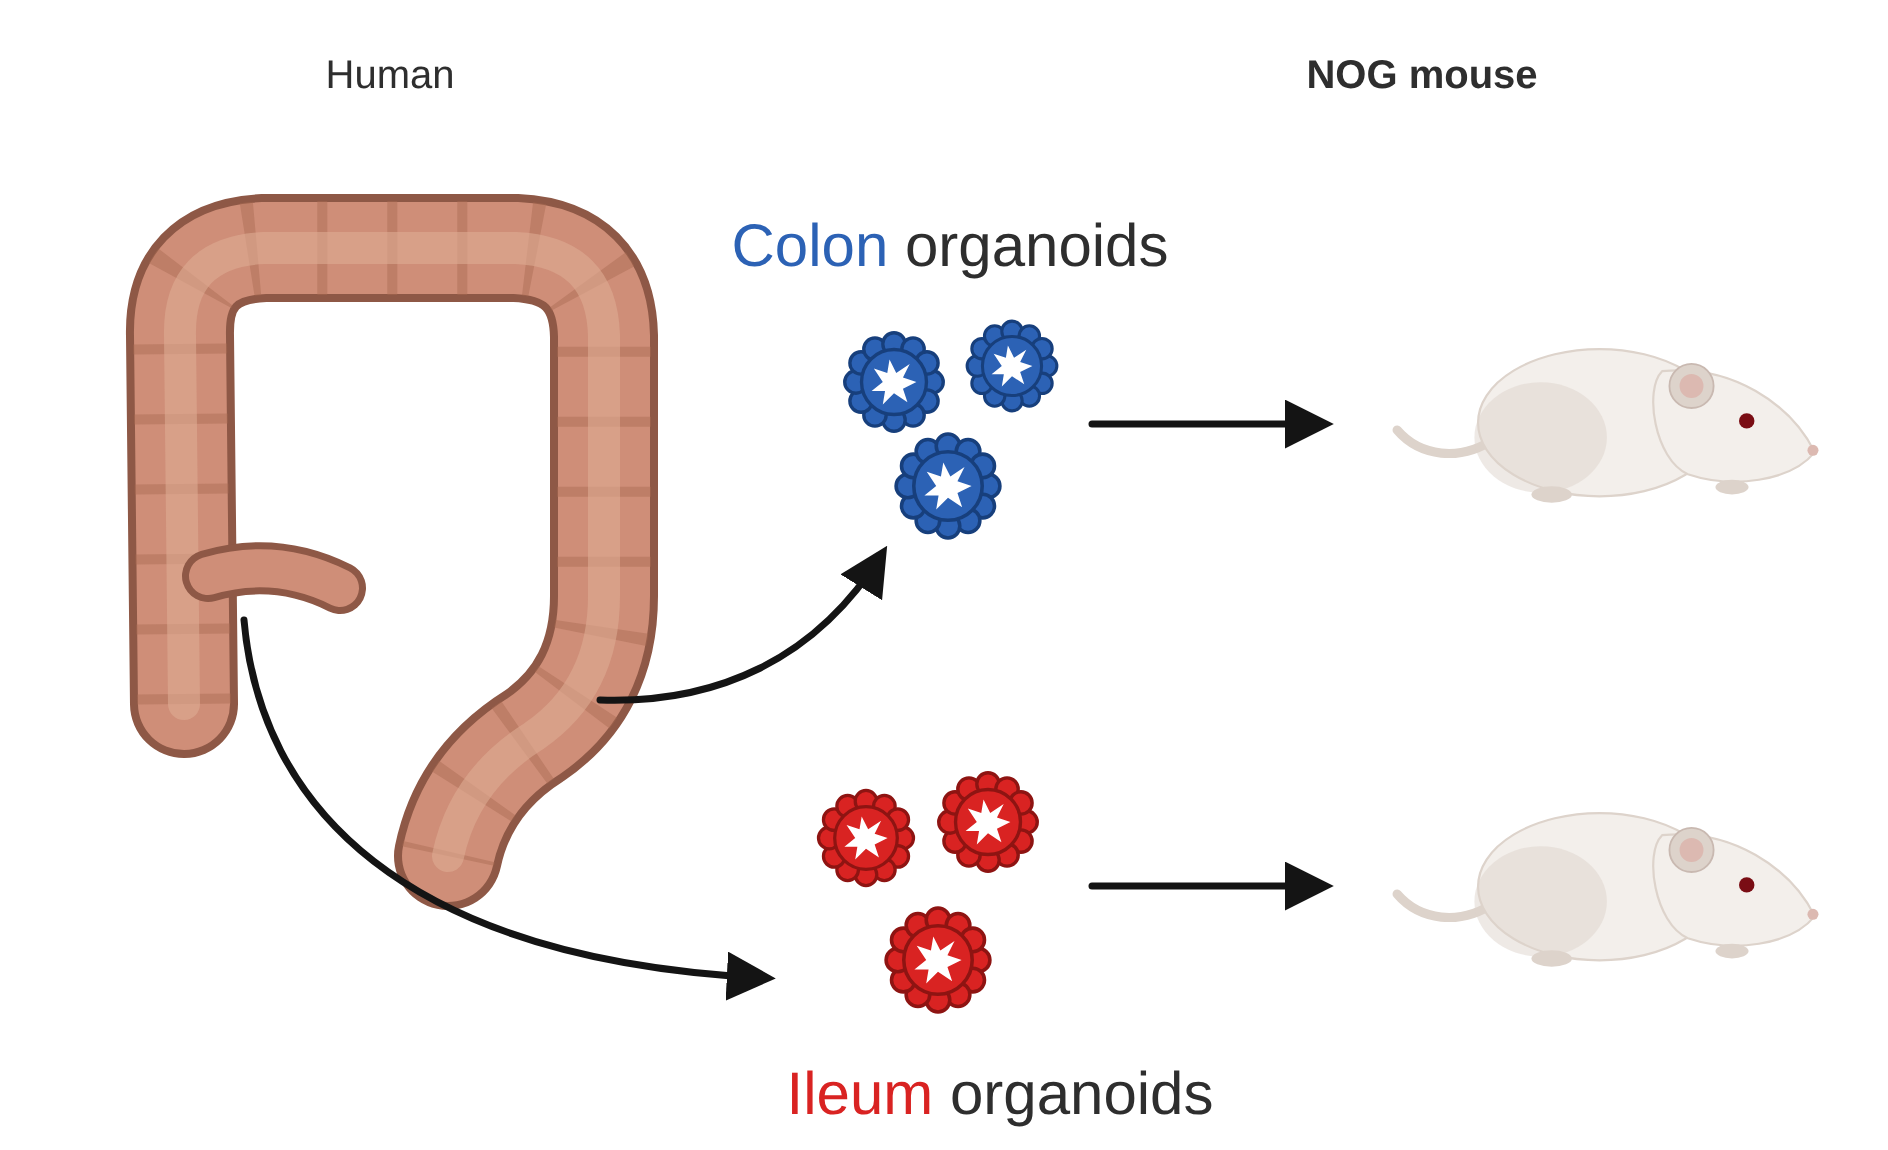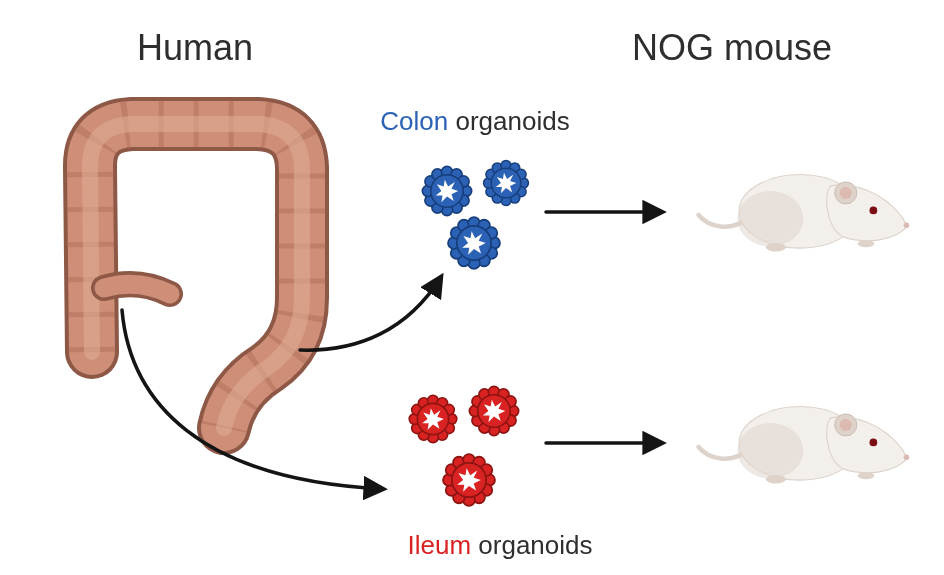--- a/index.html
+++ b/index.html
@@ -8,26 +8,26 @@
     width: 944px;
     height: 575px;
     background: #ffffff;
     overflow: hidden;
     font-family: "Liberation Sans", sans-serif;
     color: var(--text-dark, #2e2e2e);
   }
   .label {
     position: absolute;
     text-align: center;
-    font-size: 26px;
+    font-size: 30px;
     line-height: 1.2;
     color: var(--text-dark, #2e2e2e);
     white-space: nowrap;
   }
-  .label.heading { font-size: 36px; }
+  .label.heading { font-size: 20px; }
   .accent-blue { color: var(--colon-blue, #2c62b5); }
   .accent-red  { color: var(--ileum-red, #d92322); }
 
   svg.art { position: absolute; left: 0; top: 0; }
 
   
   .gut-outline   { fill: none; stroke: var(--intestine-outline, #8e5846); stroke-width: 54; stroke-linecap: round; stroke-linejoin: round; }
   .gut-fill      { fill: none; stroke: var(--intestine-fill, #cf8e78);    stroke-width: 46; stroke-linecap: round; stroke-linejoin: round; }
   .gut-haustra   { fill: none; stroke: var(--intestine-shadow, #a96a52); stroke-width: 47; stroke-linecap: butt;  stroke-dasharray: 5 30; opacity: 0.45; }
   .gut-highlight { fill: none; stroke: var(--intestine-highlight, #ddab93); stroke-width: 16; stroke-linecap: round; opacity: 0.6; }
@@ -124,21 +124,21 @@
     <path class="arrow-line" marker-end="url(#arrowhead)" d="M 546,443 L 662,443"></path>
 
     <use href="#mouse" transform="translate(728,158) scale(0.92)"></use>
     <use href="#mouse" transform="translate(728,390) scale(0.92)"></use>
   </svg>
 
   <div class="label heading" style="left:95px; top:26px; width:200px;">
     <span>Human</span>
   </div>
 
-  <div class="label heading" style="left:572px; top:26px; width:320px;">
+  <div class="label heading" style="left:551px; top:26px; width:320px;font-weight:bold;">
     <span>NOG mouse</span>
   </div>
 
   <div class="label" style="left:330px; top:106px; width:290px;">
     <span class="accent-blue">Colon</span><span> organoids</span>
   </div>
 
 
   <div class="label" style="left:350px; top:530px; width:300px;">
     <span class="accent-red">Ileum</span><span> organoids</span>

